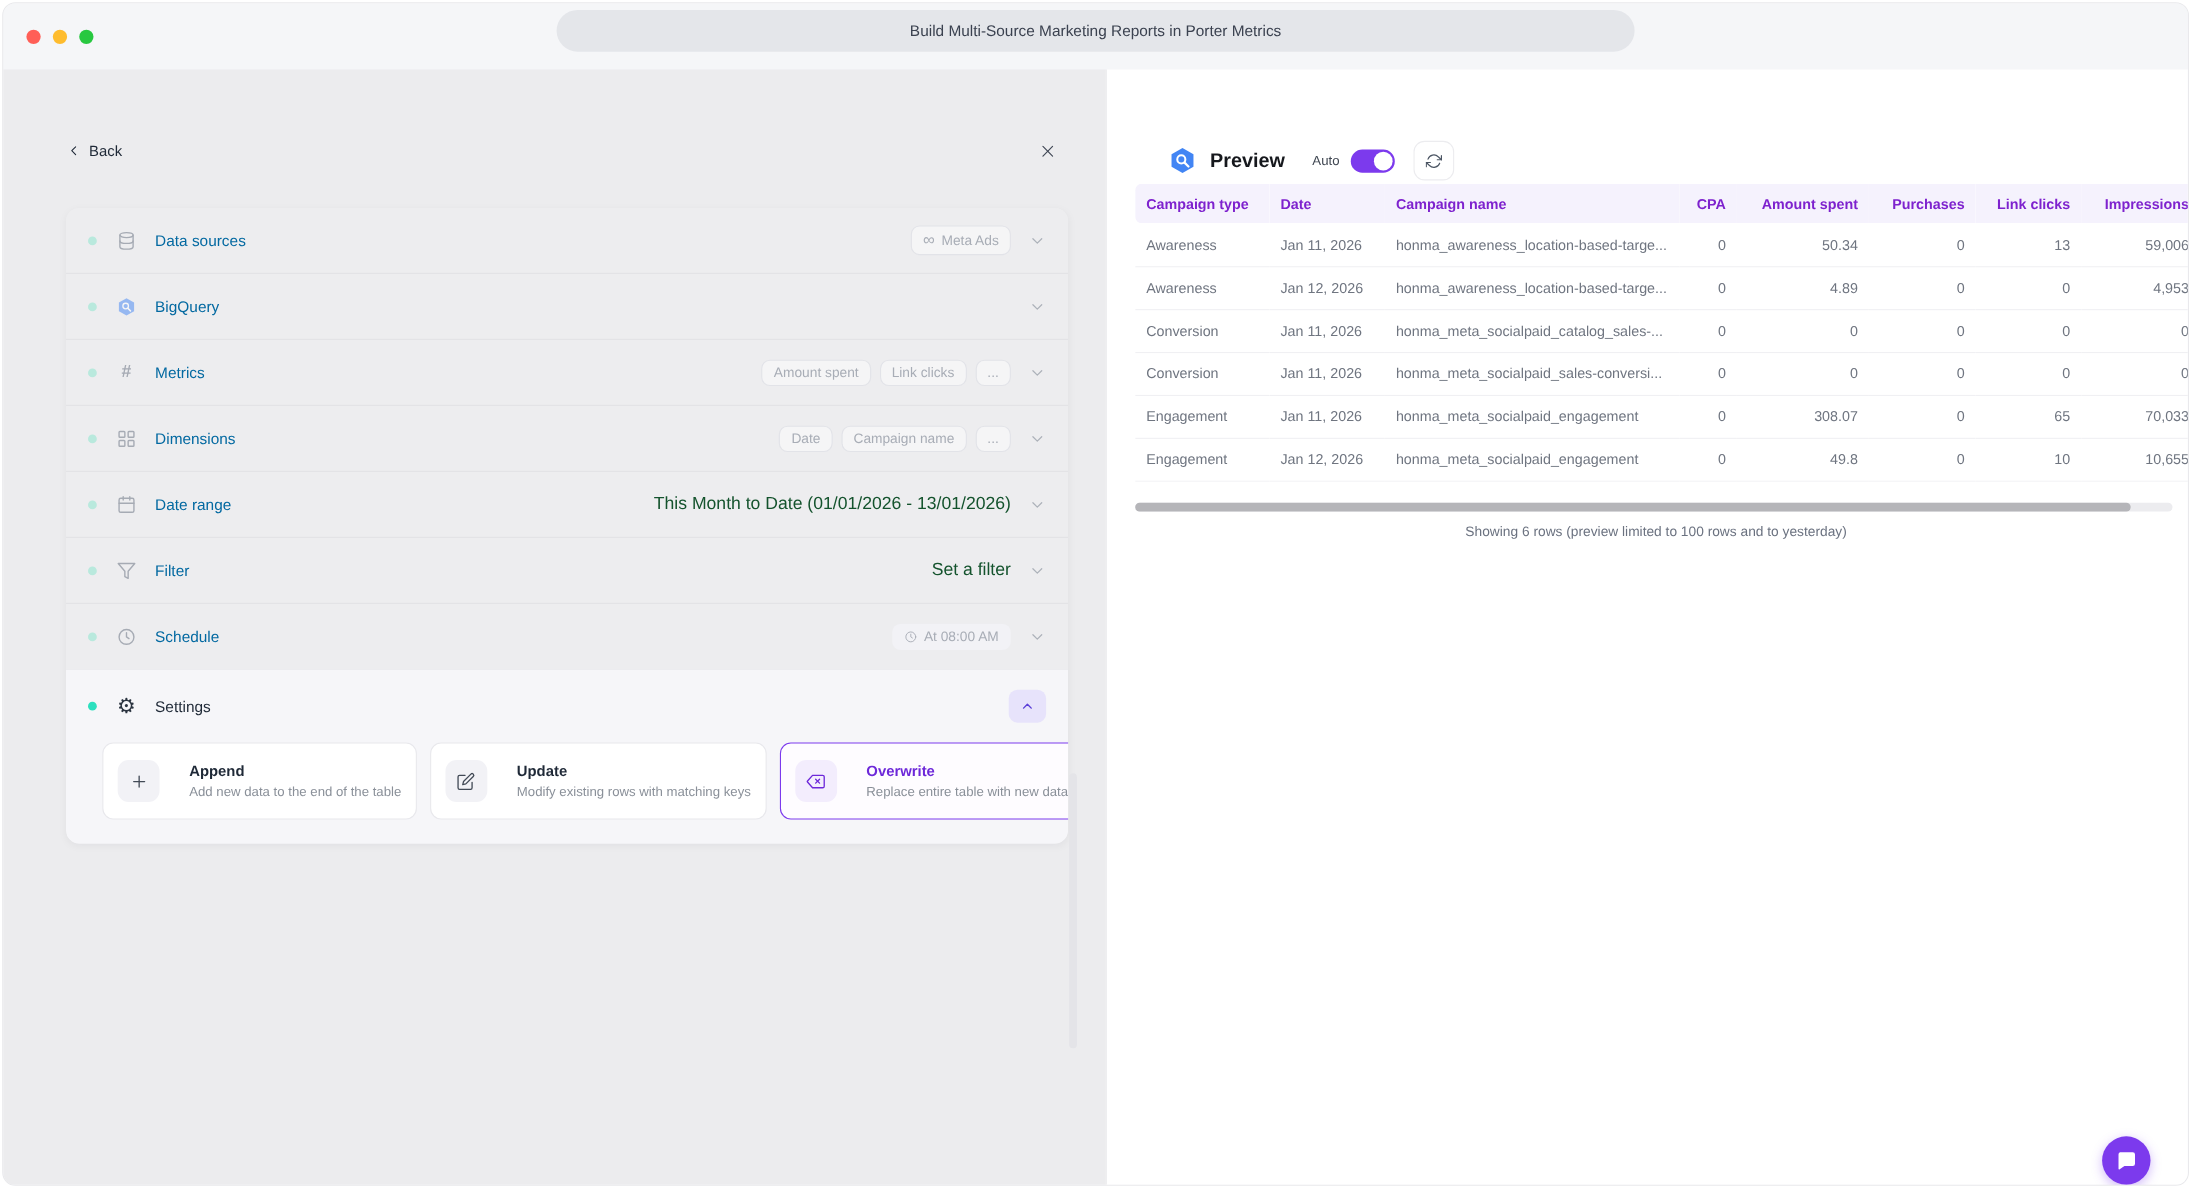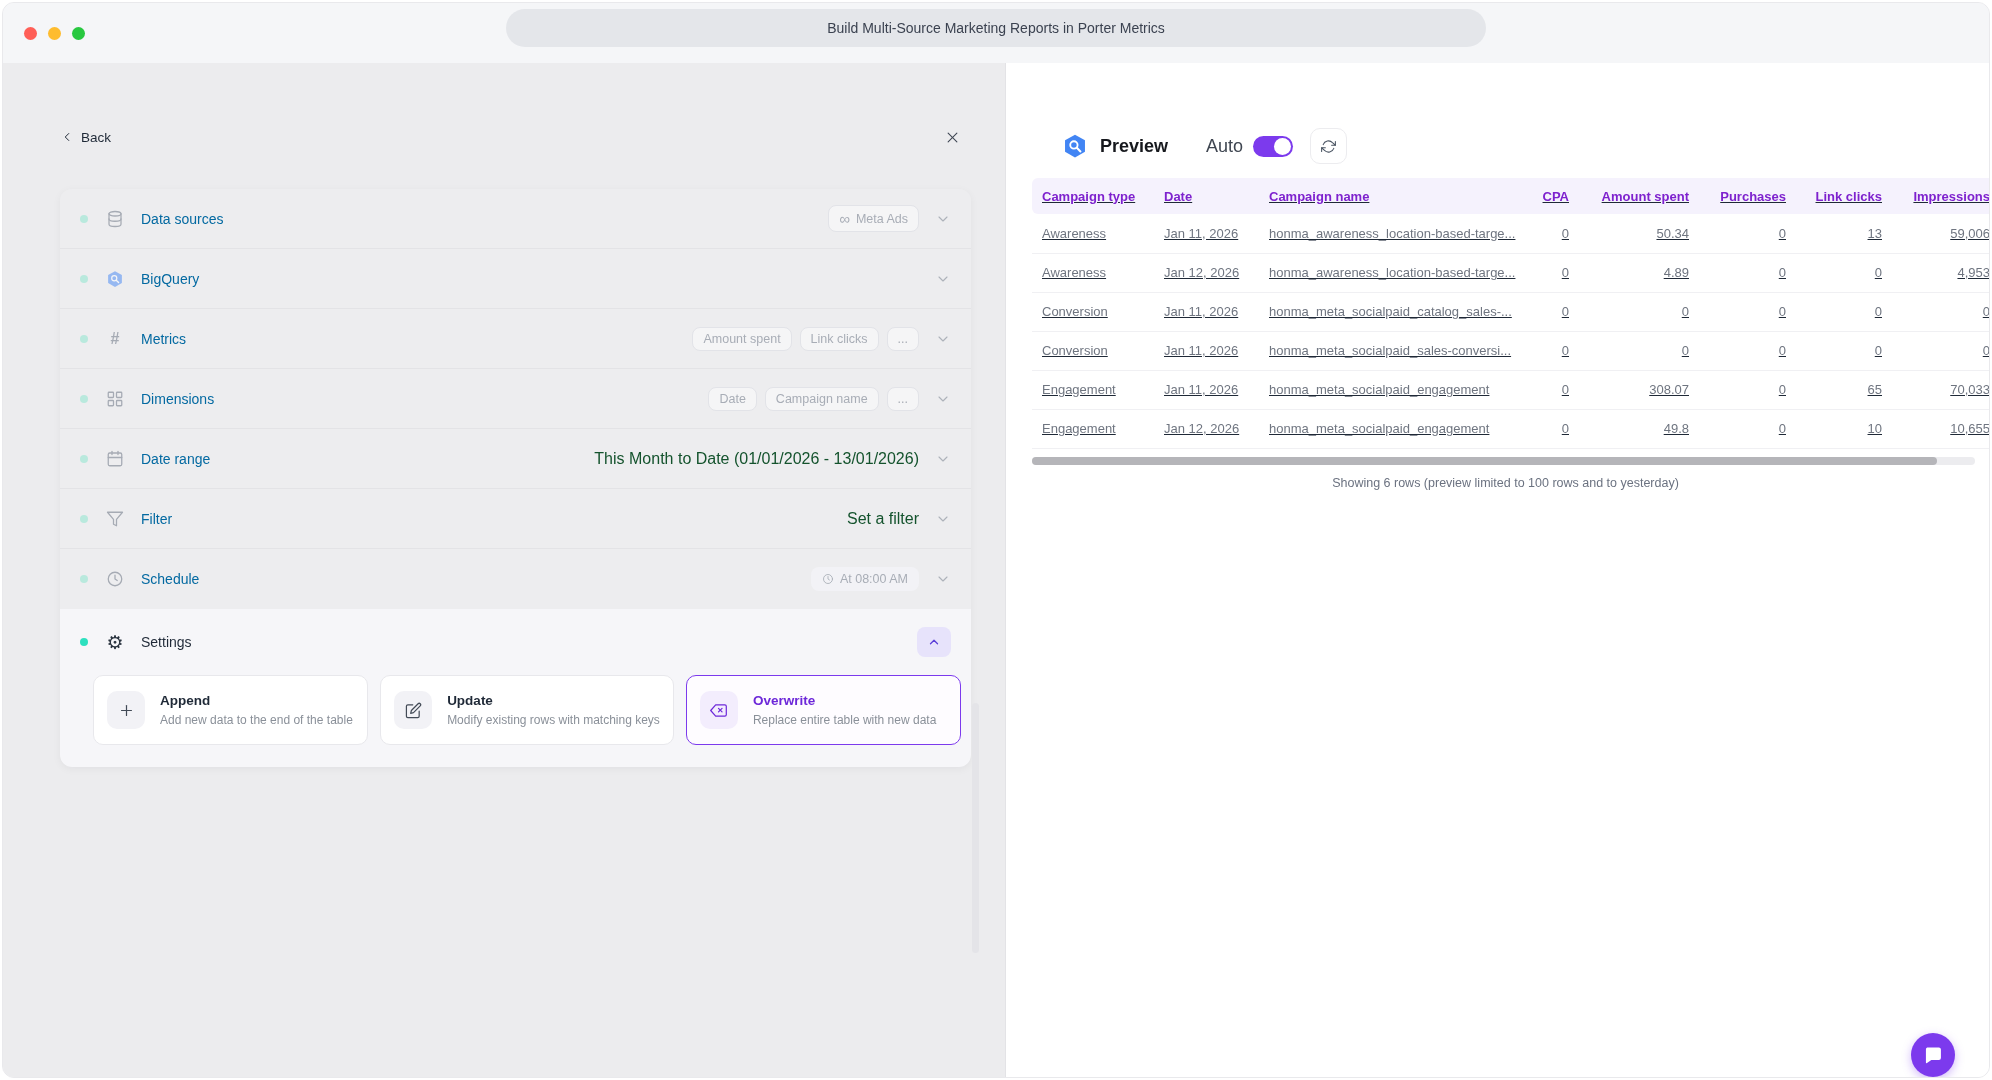--- a/index.html
+++ b/index.html
@@ -88,50 +88,50 @@
   .card-settings { background:#f6f6f9; border-radius:0 0 12px 12px; padding-bottom:22px; }
   .settings-row { display:flex; align-items:center; height:66px; padding:0 20px; cursor:pointer; }
   .settings-row .ricon { color:#2b3440; }
   .gear-glyph { font-family:"DejaVu Sans",sans-serif; font-size:19px; line-height:1; color:#2b3440; }
   .collapse-btn { margin-left:auto; width:34px; height:30px; border-radius:8px; background:#e7e3fb;
                   border:none; display:flex; align-items:center; justify-content:center;
                   color:#5b3fd8; cursor:pointer; }
   .collapse-btn svg { width:14px; height:14px; }
   .refresh-label { margin:4px 0 14px 33px; font-size:13px; color:#333b46; }
   .mode-cards { display:flex; gap:12px; margin:0 10px 0 33px; }
-  .mode-card { flex:1; display:flex; align-items:center; gap:15px; height:70px; padding:0 13px;
+  .mode-card { flex:1; display:flex; align-items:center; gap:27px; height:70px; padding:0 13px;
                background:#ffffff; border:1px solid #e8e8ec; border-radius:10px; cursor:pointer; }
   .mode-icon { width:38px; height:38px; flex:none; border-radius:10px; background:#f2f2f6;
                color:#424a56; display:flex; align-items:center; justify-content:center; }
   .mode-icon svg { width:17px; height:17px; }
   .mode-title { font-size:13.5px; font-weight:700; color:#1f2937; }
   .mode-desc { font-size:12px; color:#8a9099; margin-top:5px; white-space:nowrap; }
   .mode-card.selected { border:1.6px solid #7c3aed; background:#fefcff; }
   .mode-card.selected .mode-title { color:#6d28d9; }
   .mode-card.selected .mode-icon { background:#f3edfd; color:#6d28d9; }
 
   .v-scrollbar { position:absolute; right:26px; top:640px; width:7px; height:250px;
                  border-radius:4px; background:#e4e4e8; }
 
   
   .preview-header { position:absolute; top:63px; left:56px; height:40px;
                     display:flex; align-items:center; }
   .bq-badge { width:26px; height:26px; display:flex; }
   .preview-title { font-size:18px; font-weight:700; color:#16181d; margin-left:12px; }
-  .auto-label { font-size:18px; color:#3f4651; margin-left:38px; }
+  .auto-label { font-size:12px; color:#3f4651; margin-left:25px; }
   .toggle { width:40px; height:21px; border-radius:11px; background:#7c3aed; position:relative;
             margin-left:10px; cursor:pointer; flex:none; }
   .toggle .knob { position:absolute; right:2px; top:2px; width:17px; height:17px; border-radius:50%;
                   background:#fff; }
   .refresh-btn { width:37px; height:36px; margin-left:17px; border-radius:10px; background:#fff;
                  border:1px solid #ececef; display:flex; align-items:center; justify-content:center;
                  color:#4b5563; cursor:pointer; }
   .refresh-btn svg { width:15px; height:15px; }
 
-  .table-wrap { position:absolute; left:26px; top:115px; right:0; overflow:hidden;text-decoration:underline; }
+  .table-wrap { position:absolute; left:26px; top:104px; right:0; overflow:hidden; }
   table { border-collapse:collapse; table-layout:fixed; width:968px; }
   th, td { padding:0 10px; font-size:13px; white-space:nowrap; overflow:hidden; }
   thead th { height:36px; background:#f5f2fd; color:#7e22ce; font-weight:700; text-align:left; }
   thead th:first-child { border-radius:6px 0 0 6px; }
   tbody td { height:39px; color:#6f7580; border-bottom:1px solid #f0f0f3; }
   th.num, td.num { text-align:right; }
 
   .h-scrollbar { position:absolute; left:26px; top:394px; right:14px; height:8px;
                  border-radius:4px; background:#ececef; }
   .h-scrollbar .thumb { width:96%; height:8px; border-radius:4px; background:#b5b5b9; }

